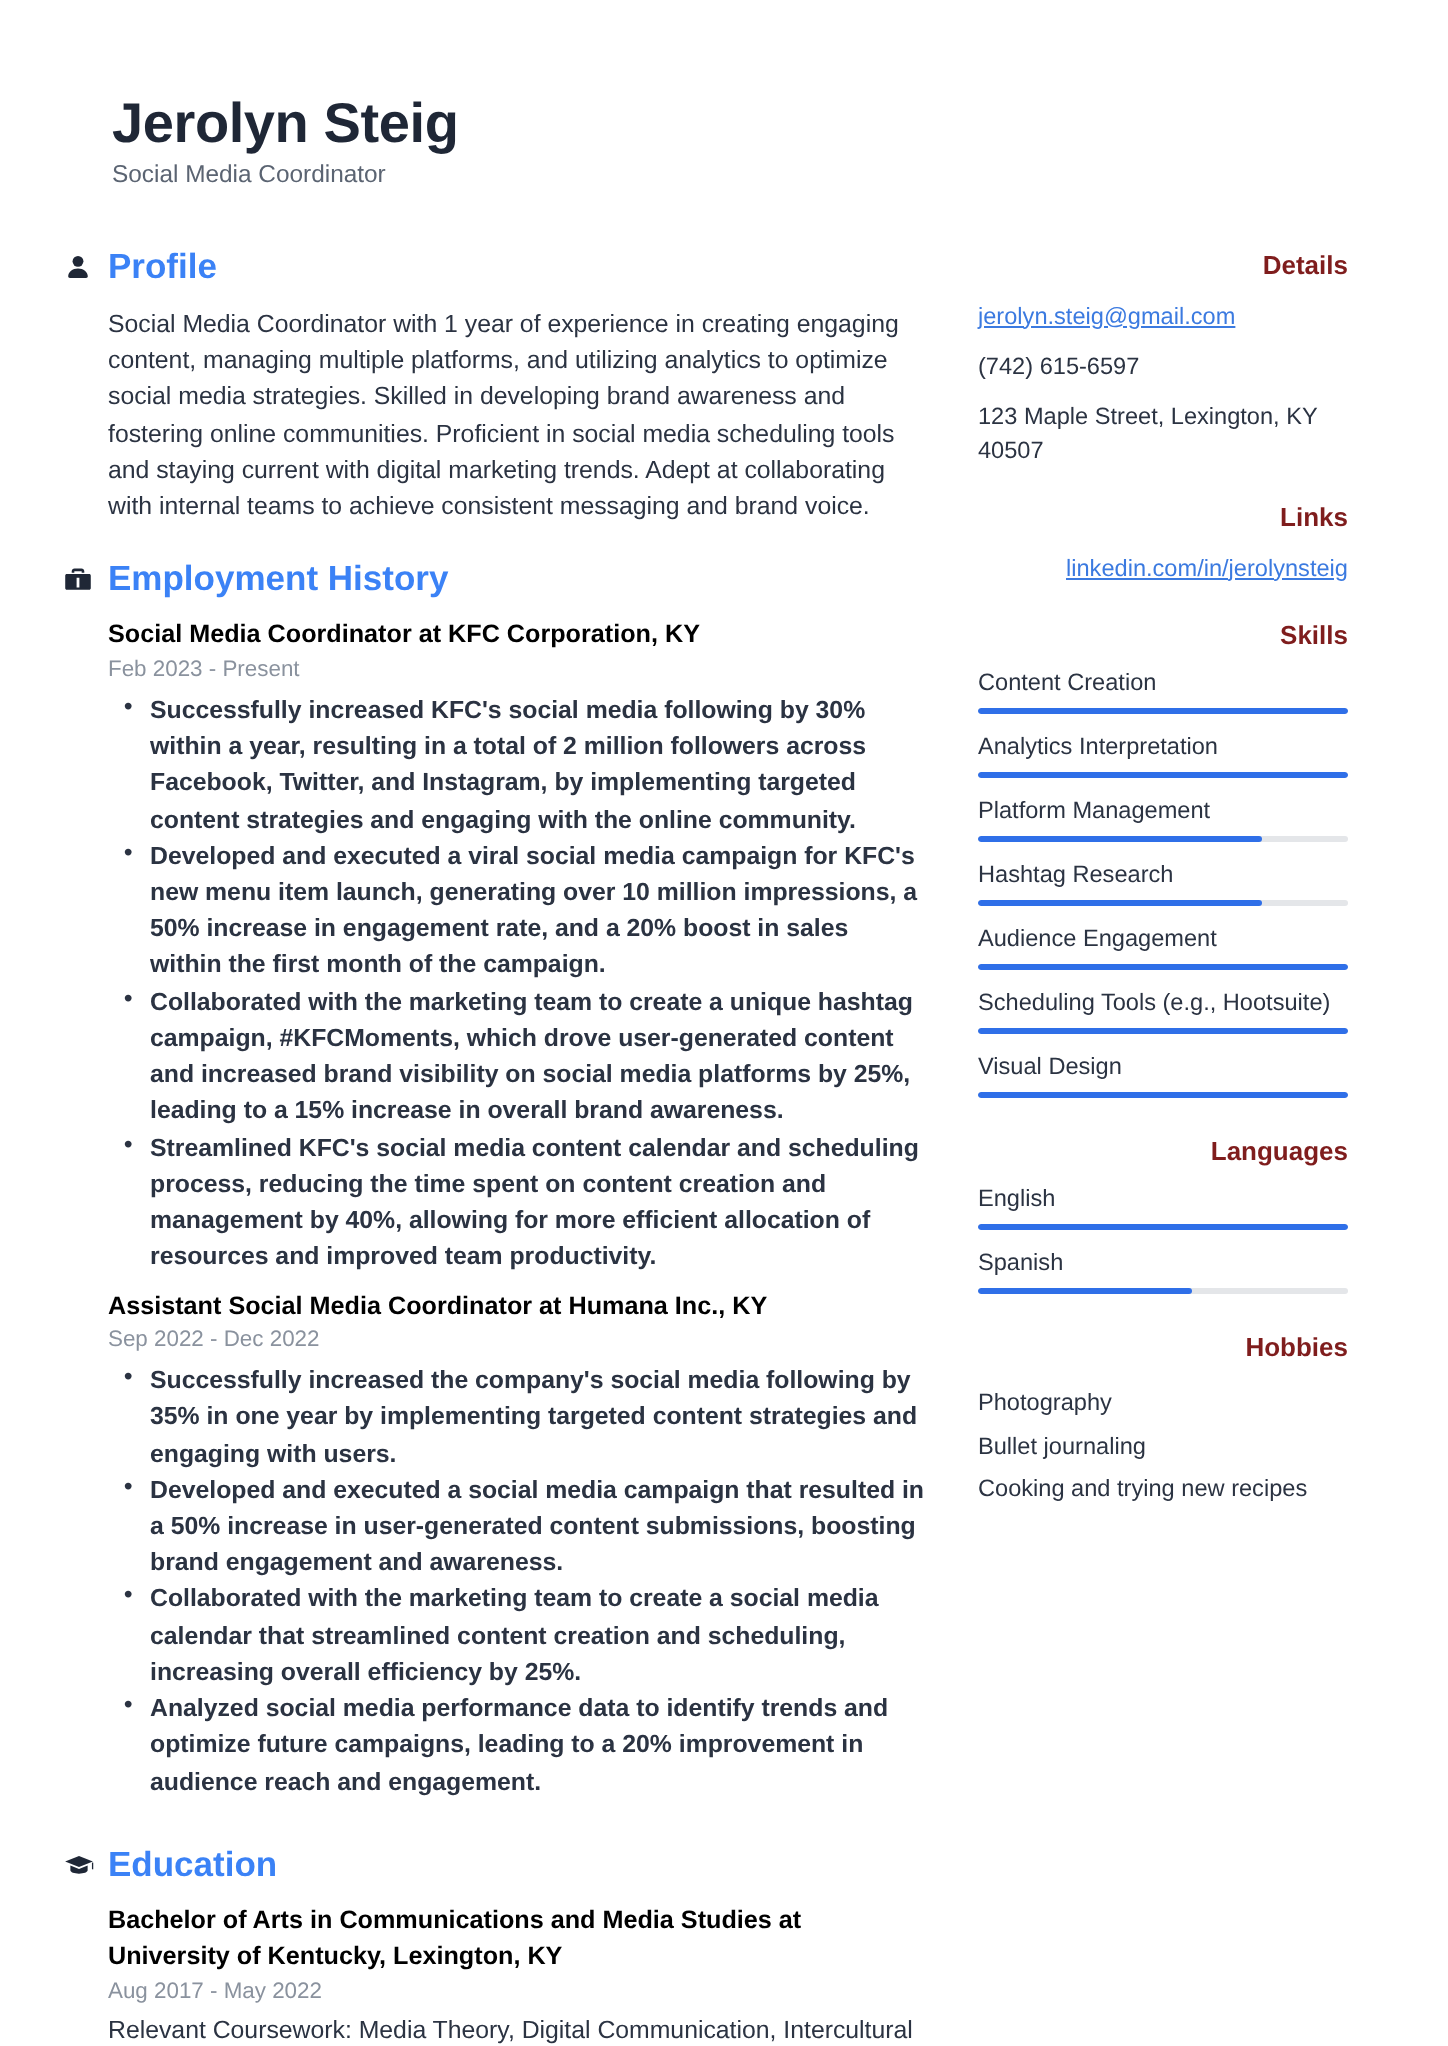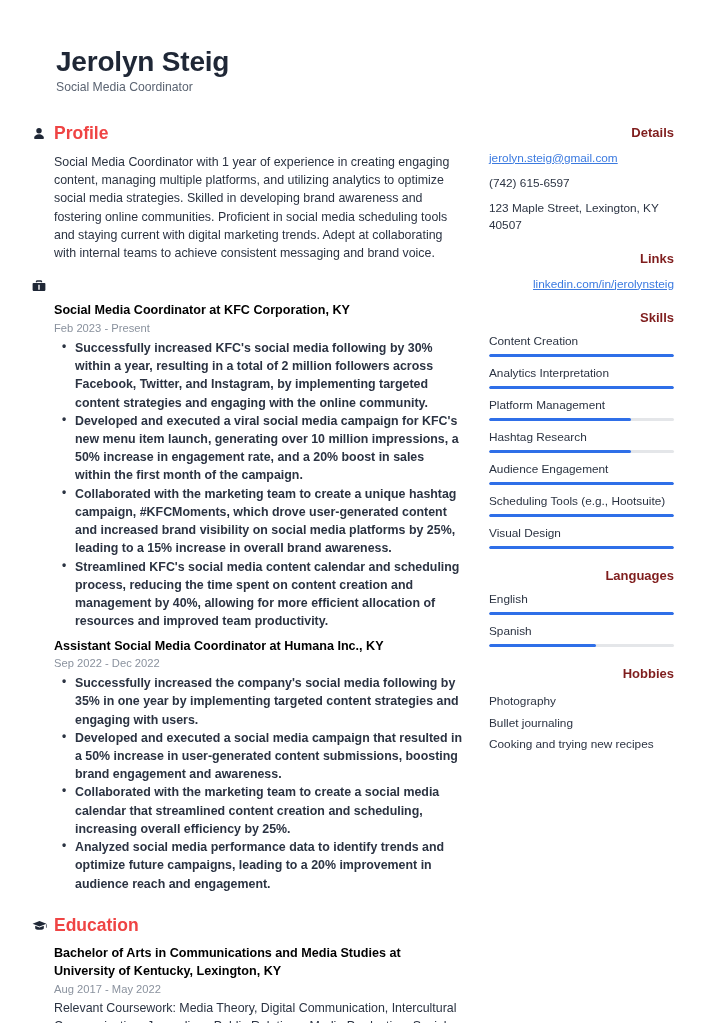--- a/index.html
+++ b/index.html
@@ -65,21 +65,21 @@
     flex: 0 0 22px;
     display: flex;
     align-items: center;
     justify-content: flex-start;
     color: #1f2736;
   }
   .section-icon svg { display: block; }
   .section-title {
     font-size: 17.5px;
     font-weight: bold;
-    color: #ef4444;
+    color: #3b82f6;
     line-height: 1.2;
   }
 
   
   .para {
     font-size: 12.4px;
     line-height: 1.47;
     color: #2b3342;
     margin: 0;
   }
@@ -208,20 +208,21 @@
       </div>
 
       <div class="section">
         <div class="section-head">
           <span class="section-icon">
             <svg width="14" height="14" viewBox="0 0 16 16" fill="currentColor" aria-hidden="true">
               <path d="M6 1.4h4c.9 0 1.6.7 1.6 1.6v.8h-1.5V3.2c0-.1-.1-.2-.2-.2H6.1c-.1 0-.2.1-.2.2v.6H4.4V3c0-.9.7-1.6 1.6-1.6z"></path>
               <path d="M1.6 4.6h12.8c.5 0 .9.4.9.9v7.2c0 .5-.4.9-.9.9H1.6c-.5 0-.9-.4-.9-.9V5.5c0-.5.4-.9.9-.9zm5.6 2.1v5.6h1.6V6.7H7.2z" fill-rule="evenodd"></path>
             </svg>
           </span>
+          <span class="section-title">Employment History</span>
         </div>
 
         <div>
 
           <div class="entry">
             <div class="entry-title">Social Media Coordinator at KFC Corporation, KY</div>
             <div class="entry-date">Feb 2023 - Present</div>
             <ul class="bullets">
               <li>Successfully increased KFC's social media following by 30% within a year, resulting in a total of 2 million followers across Facebook, Twitter, and Instagram, by implementing targeted content strategies and engaging with the online community.</li>
               <li>Developed and executed a viral social media campaign for KFC's new menu item launch, generating over 10 million impressions, a 50% increase in engagement rate, and a 20% boost in sales within the first month of the campaign.</li>

